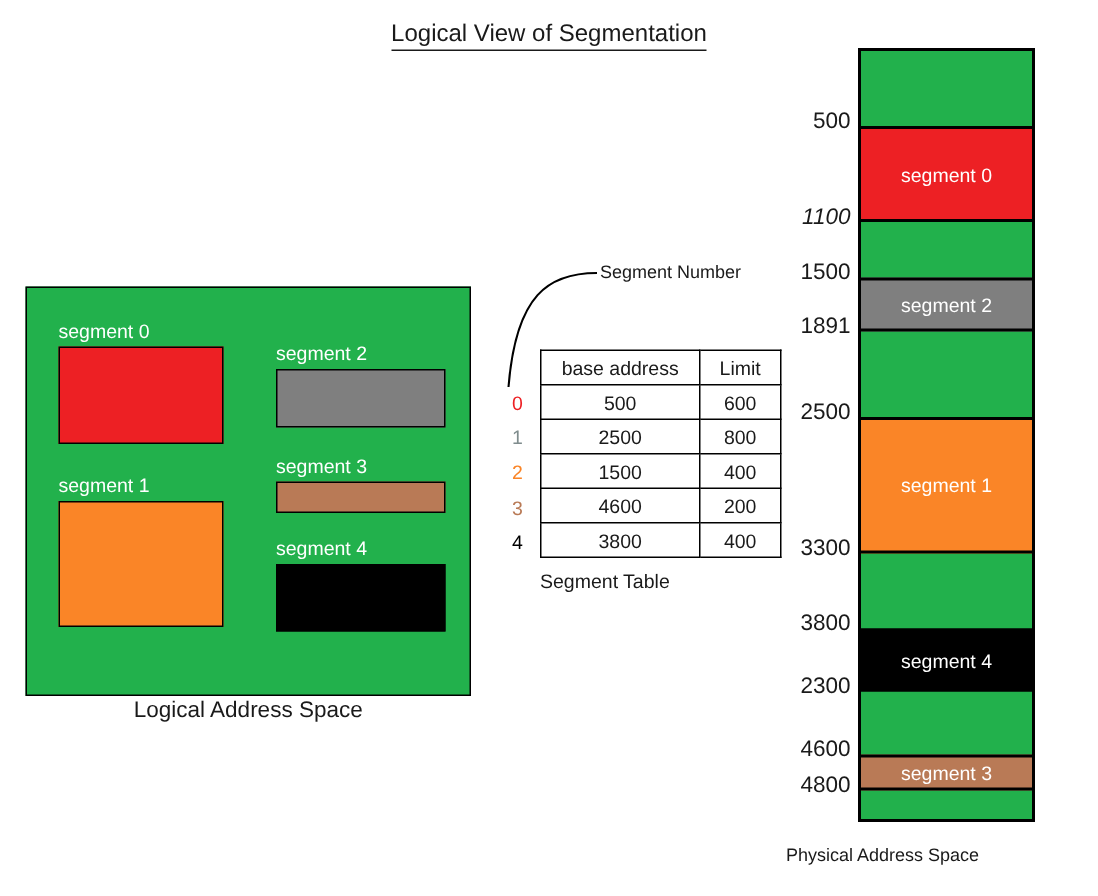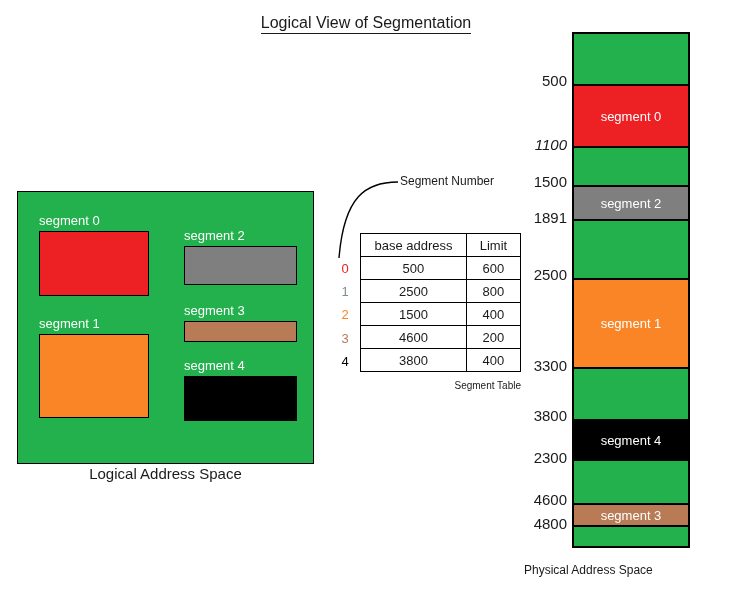--- a/index.html
+++ b/index.html
@@ -41,21 +41,21 @@
   #seg-table td.c-base{width:107px;}
   #seg-table td.c-limit{width:54px;}
   .rowlabel{
     left:336px;width:18px;text-align:center;font-size:13px;
   }
   #segnum-text{
     left:400px;top:174px;font-size:12px;white-space:nowrap;
   }
   #segnum-leader{left:326px;top:170px;}
   #table-caption{
-    left:360px;top:380px;width:161px;text-align:right;font-size:10px;white-space:nowrap;
+    left:360px;top:380px;width:161px;text-align:left;font-size:13px;white-space:nowrap;
   }
 
   
   #phys-bar{
     left:572px;top:32px;width:118px;height:516px;
     border:2px solid #000;box-sizing:border-box;background:#22b14c;
   }
   .phys-seg{
     left:0;width:114px;border-top:2px solid #000;border-bottom:2px solid #000;
     box-sizing:border-box;display:flex;align-items:center;justify-content:center;

